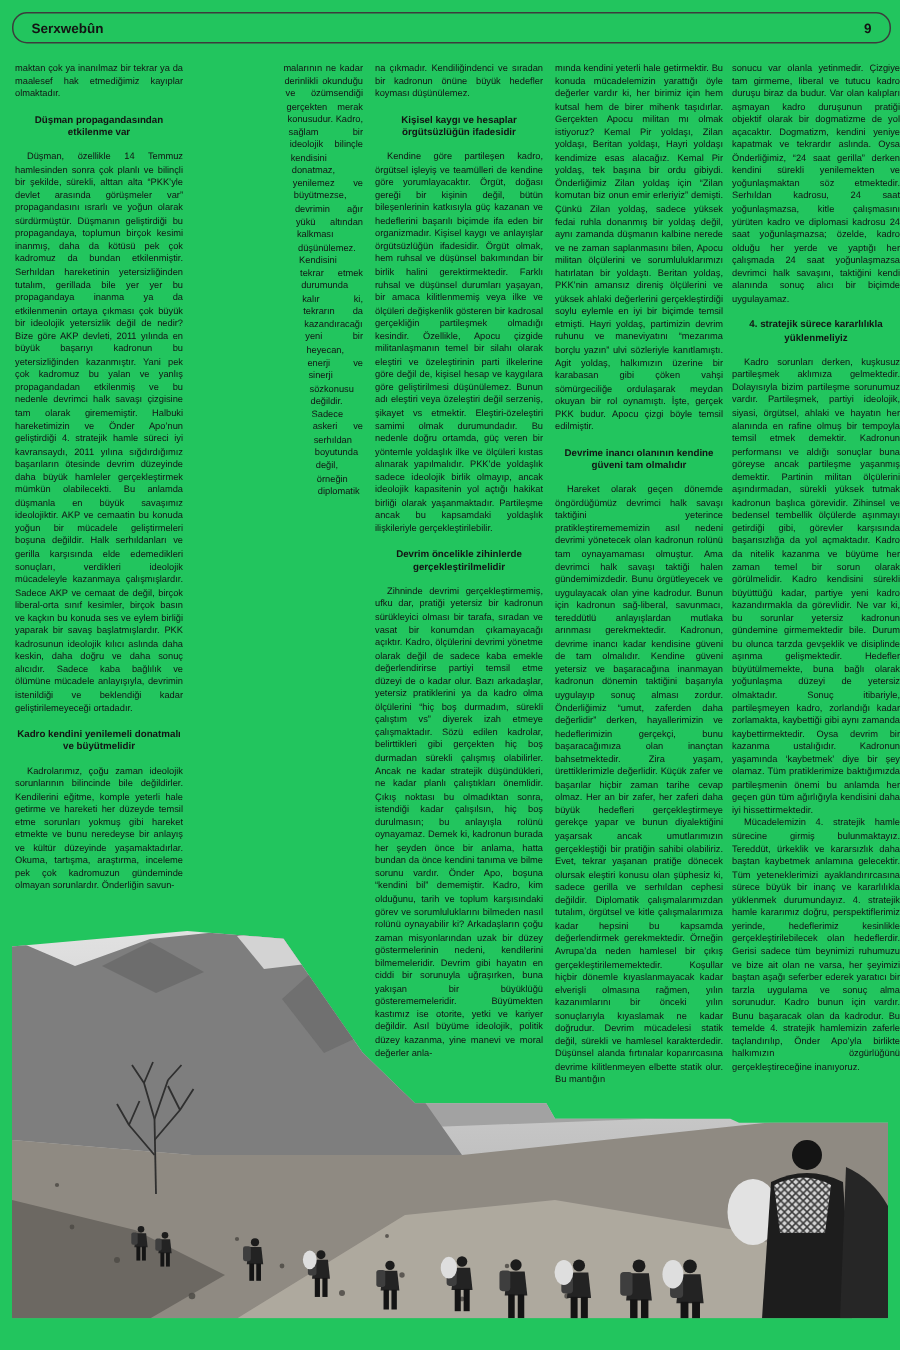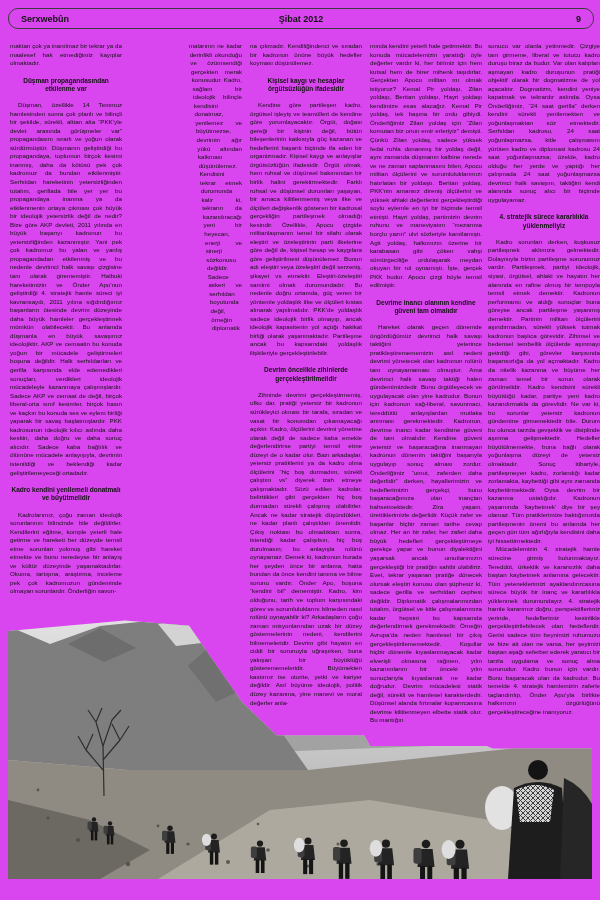--- a/index.html
+++ b/index.html
@@ -1,16 +1,16 @@
 <!DOCTYPE html>
 <html><head>
 <meta charset="utf-8">
 <style>
   html,body{margin:0;padding:0;background:#888;}
-  .page{position:relative;width:600px;height:900px;background:#d946ef;overflow:hidden;
+  .page{position:relative;width:600px;height:900px;background:#22c55e;overflow:hidden;
         font-family:"Liberation Sans", sans-serif;color:#131313;margin:0 auto;}
   .masthead{position:absolute;left:8px;top:8px;width:560px;height:19px;
             border:1px solid #3c3c3c;border-radius:10px;display:flex;align-items:center;
             justify-content:space-between;padding:0 12px;font-size:9px;font-weight:bold;}
   .masthead .md-center{position:absolute;left:0;right:0;text-align:center;}
   .col{position:absolute;top:42px;width:112px;overflow:hidden;
        font-size:6.2px;line-height:8.55px;text-align:justify;}
   .col p{margin:0;text-indent:8px;}
   .col p.cont{text-indent:0;}
   .col h3{margin:9px 0 8px 0;font-size:6.5px;line-height:8.2px;text-align:center;font-weight:bold;}
@@ -27,21 +27,20 @@
                            82% 49%, 83% 50%, 100% 50%, 100% 100%, 0 100%);}
   .photo svg{display:block;}
 </style>
 </head>
 <body>
 
 <div class="page">
 
   <div class="masthead">
     <span>Serxwebûn</span>
-    <span class="md-center">Şibat 2012</span>
     <span>9</span>
   </div>
 
   <div class="col col-1">
       <p class="cont">maktan çok ya inanılmaz bir tekrar ya da maalesef hak etmediğimiz kayıplar olmaktadır.</p>
       <h3>Düşman propagandasından etkilenme var</h3>
       <p>Düşman, özellikle 14 Temmuz hamlesinden sonra çok planlı ve bilinçli bir şekilde, sürekli, alttan alta “PKK’yle devlet arasında görüşmeler var” propagandasını ısrarlı ve yoğun olarak sürdürmüştür. Düşmanın geliştirdiği bu propagandaya, toplumun birçok kesimi inanmış, daha da kötüsü pek çok kadromuz da bundan etkilenmiştir. Serhıldan hareketinin yetersizliğinden tutalım, gerillada bile yer yer bu propagandaya inanma ya da etkilenmenin ortaya çıkması çok büyük bir ideolojik yetersizlik değil de nedir? Bize göre AKP devleti, 2011 yılında en büyük başarıyı kadronun bu yetersizliğinden kazanmıştır. Yani pek çok kadromuz bu yalan ve yanlış propagandadan etkilenmiş ve bu nedenle devrimci halk savaşı çizgisine tam olarak girememiştir. Halbuki hareketimizin ve Önder Apo’nun geliştirdiği 4. stratejik hamle süreci iyi kavransaydı, 2011 yılına sığdırdığımız başarıların ötesinde devrim düzeyinde daha büyük hamleler gerçekleştirmek mümkün olabilecekti. Bu anlamda düşmanla en büyük savaşımız ideolojiktir. AKP ve cemaatin bu konuda yoğun bir mücadele geliştirmeleri boşuna değildir. Halk serhıldanları ve gerilla karşısında elde edemedikleri sonuçları, verdikleri ideolojik mücadeleyle kazanmaya çalışmışlardır. Sadece AKP ve cemaat de değil, birçok liberal-orta sınıf kesimler, birçok basın ve kaçkın bu konuda ses ve eylem birliği yaparak bir savaş başlatmışlardır. PKK kadrosunun ideolojik kılıcı aslında daha keskin, daha doğru ve daha sonuç alıcıdır. Sadece kaba bağlılık ve ölümüne mücadele anlayışıyla, devrimin istenildiği ve beklendiği kadar geliştirilemeyeceği ortadadır.</p>
       <h3>Kadro kendini yenilemeli donatmalı ve büyütmelidir</h3>
       <p>Kadrolarımız, çoğu zaman ideolojik sorunlarının bilincinde bile değildirler. Kendilerini eğitme, komple yeterli hale getirme ve hareketi her düzeyde temsil etme sorunları yokmuş gibi hareket etmekte ve bunu neredeyse bir anlayış ve kültür düzeyinde yaşamaktadırlar. Okuma, tartışma, araştırma, inceleme pek çok kadromuzun gündeminde olmayan sorunlardır. Önderliğin savun-</p>
     </div>

